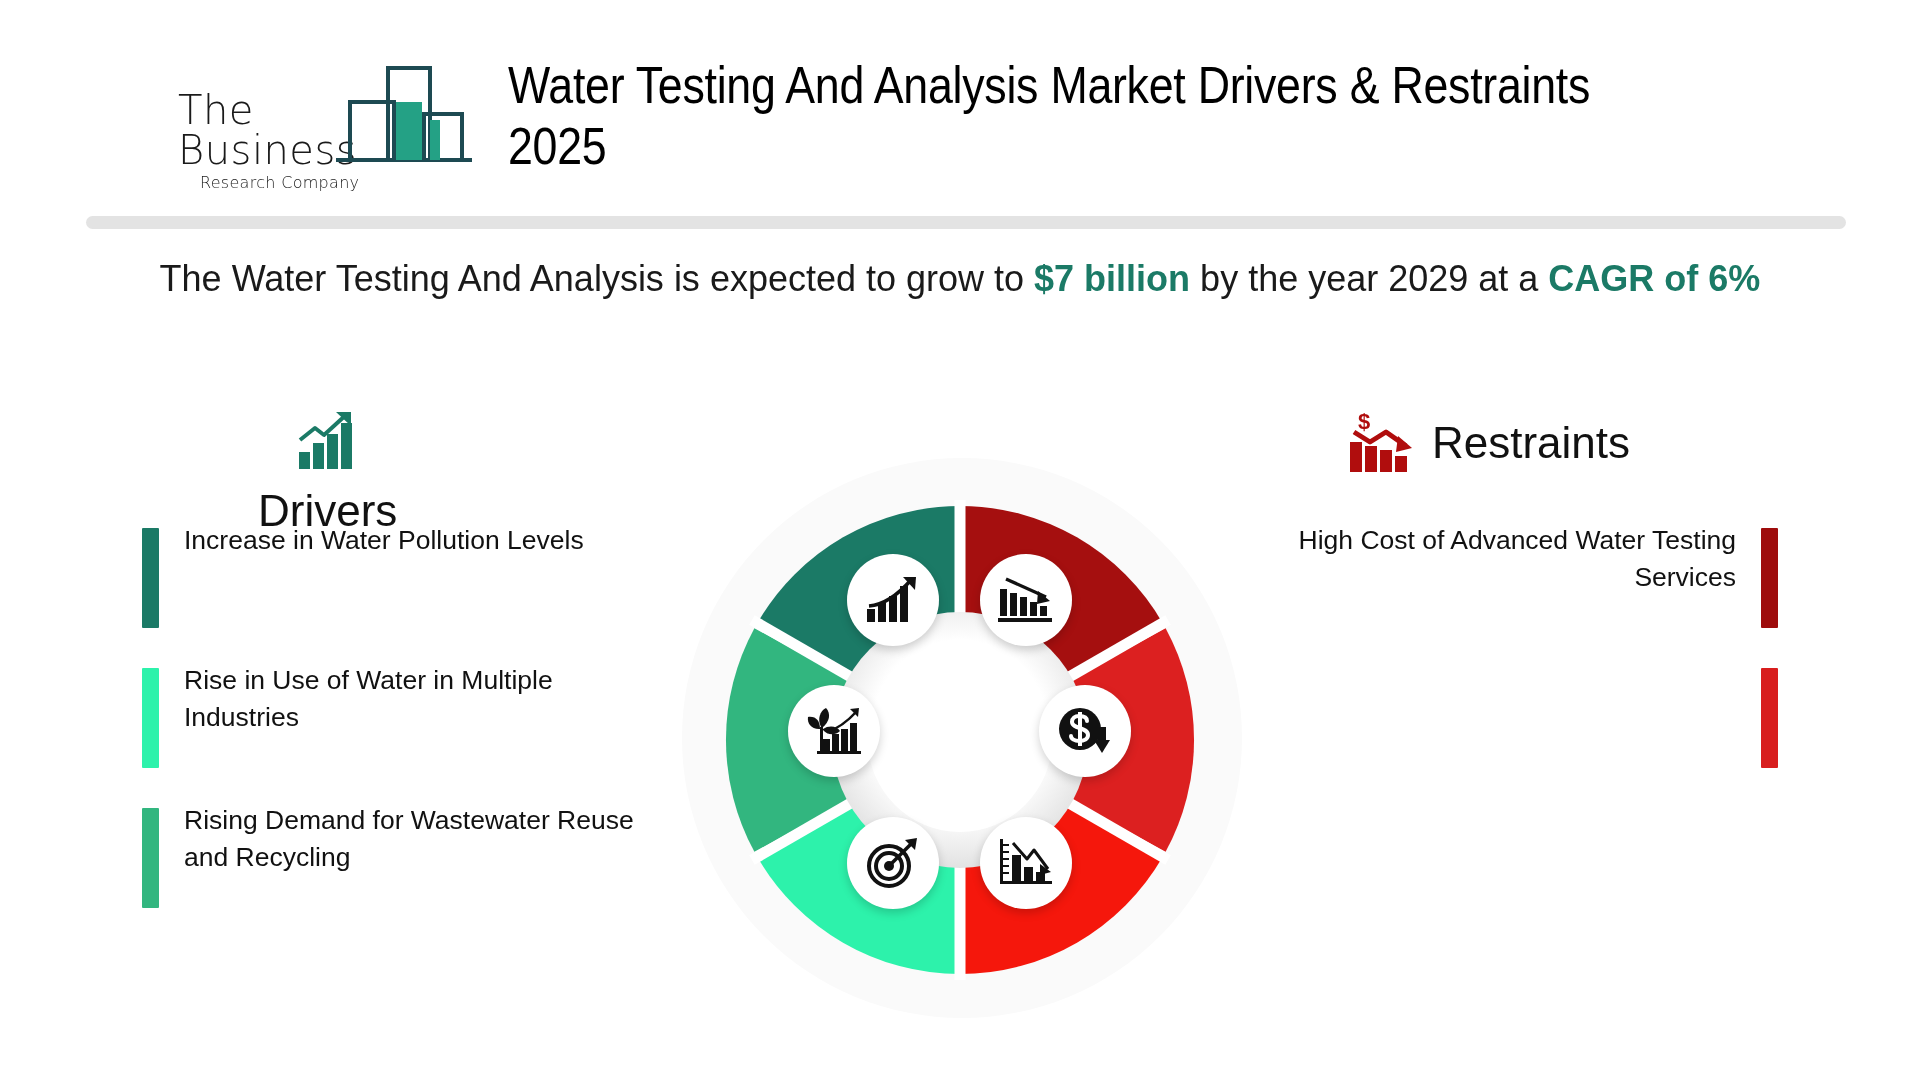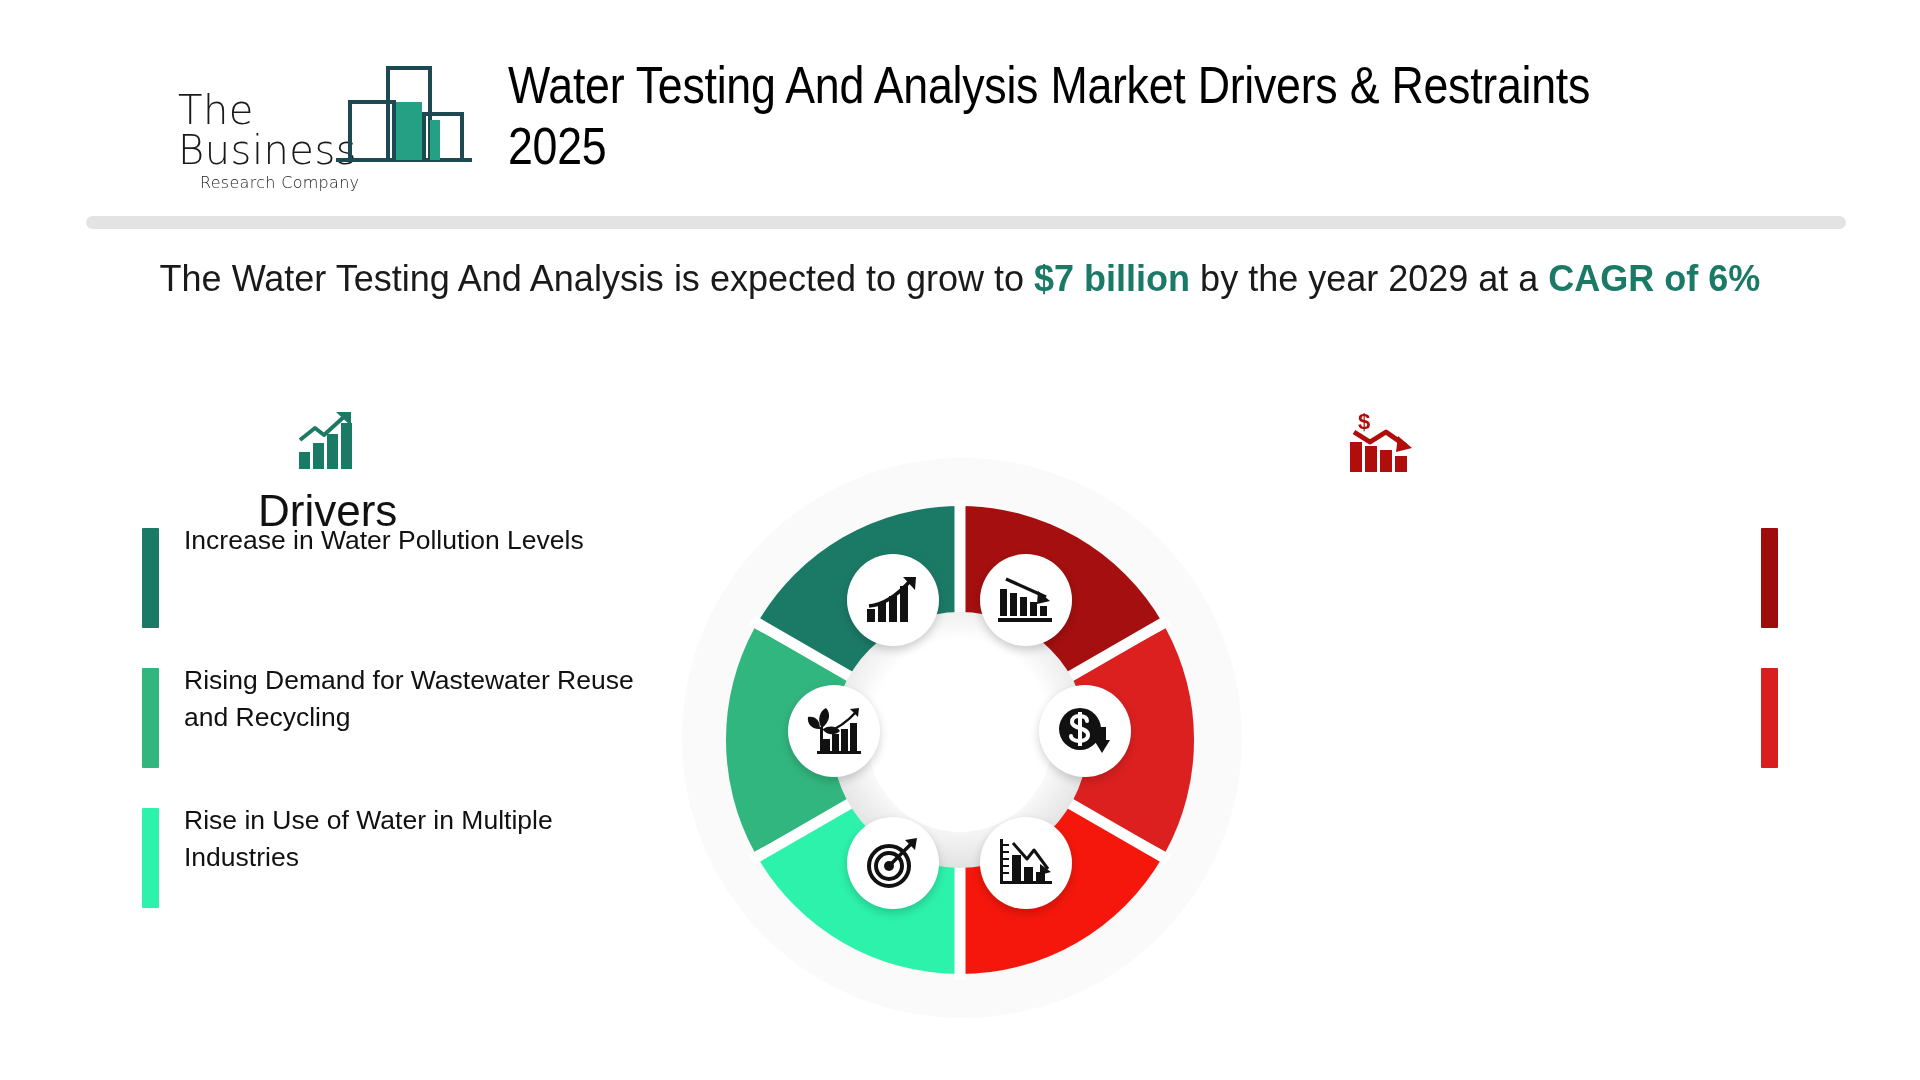--- a/index.html
+++ b/index.html
@@ -139,40 +139,42 @@
   <div class="sec-head" id="restraints-head">
     <svg width="68" height="62" viewBox="0 0 68 62">
       <rect x="2" y="30" width="12" height="30" fill="#b00d0d"></rect>
       <rect x="17" y="34" width="12" height="26" fill="#b00d0d"></rect>
       <rect x="32" y="38" width="12" height="22" fill="#b00d0d"></rect>
       <rect x="47" y="44" width="12" height="16" fill="#b00d0d"></rect>
       <path d="M6 20 L22 30 L38 20 L58 34" stroke="#b00d0d" stroke-width="5" fill="none" stroke-linejoin="round"></path>
       <path d="M50 24 L64 36 L48 40 Z" fill="#b00d0d"></path>
       <text x="16" y="17" font-size="22" font-weight="bold" fill="#b00d0d" font-family="Liberation Sans, sans-serif" text-anchor="middle">$</text>
     </svg>
+    <span class="label">Restraints</span>
   </div>
 
   <div class="col" id="drivers-col">
     <div class="item left-item">
       <span class="bar" style="background:#1b7a66"></span>
       <div class="txt">Increase in Water Pollution Levels</div>
     </div>
     <div class="item left-item">
+      <span class="bar" style="background:#2df2ab"></span>
+      <div class="txt">Rise in Use of Water in Multiple Industries</div>
+    </div>
+    <div class="item left-item">
       <span class="bar" style="background:#32b67f"></span>
       <div class="txt">Rising Demand for Wastewater Reuse and Recycling</div>
-    </div>
-    <div class="item left-item">
-      <span class="bar" style="background:#2df2ab"></span>
-      <div class="txt">Rise in Use of Water in Multiple Industries</div>
     </div>
   </div>
 
   <div class="col" id="restraints-col">
     <div class="item right-item">
       <span class="bar" style="background:#9e0c0c"></span>
+      <div class="txt">High Cost of Advanced Water Testing Services</div>
     </div>
     <div class="item right-item">
       <span class="bar" style="background:#d81e1e"></span>
     </div>
   </div>
 
   <div class="wheel-wrap">
     <div class="wheel-halo"></div>
 
     <svg class="wheel-svg" width="600" height="600" viewBox="0 0 600 600">

